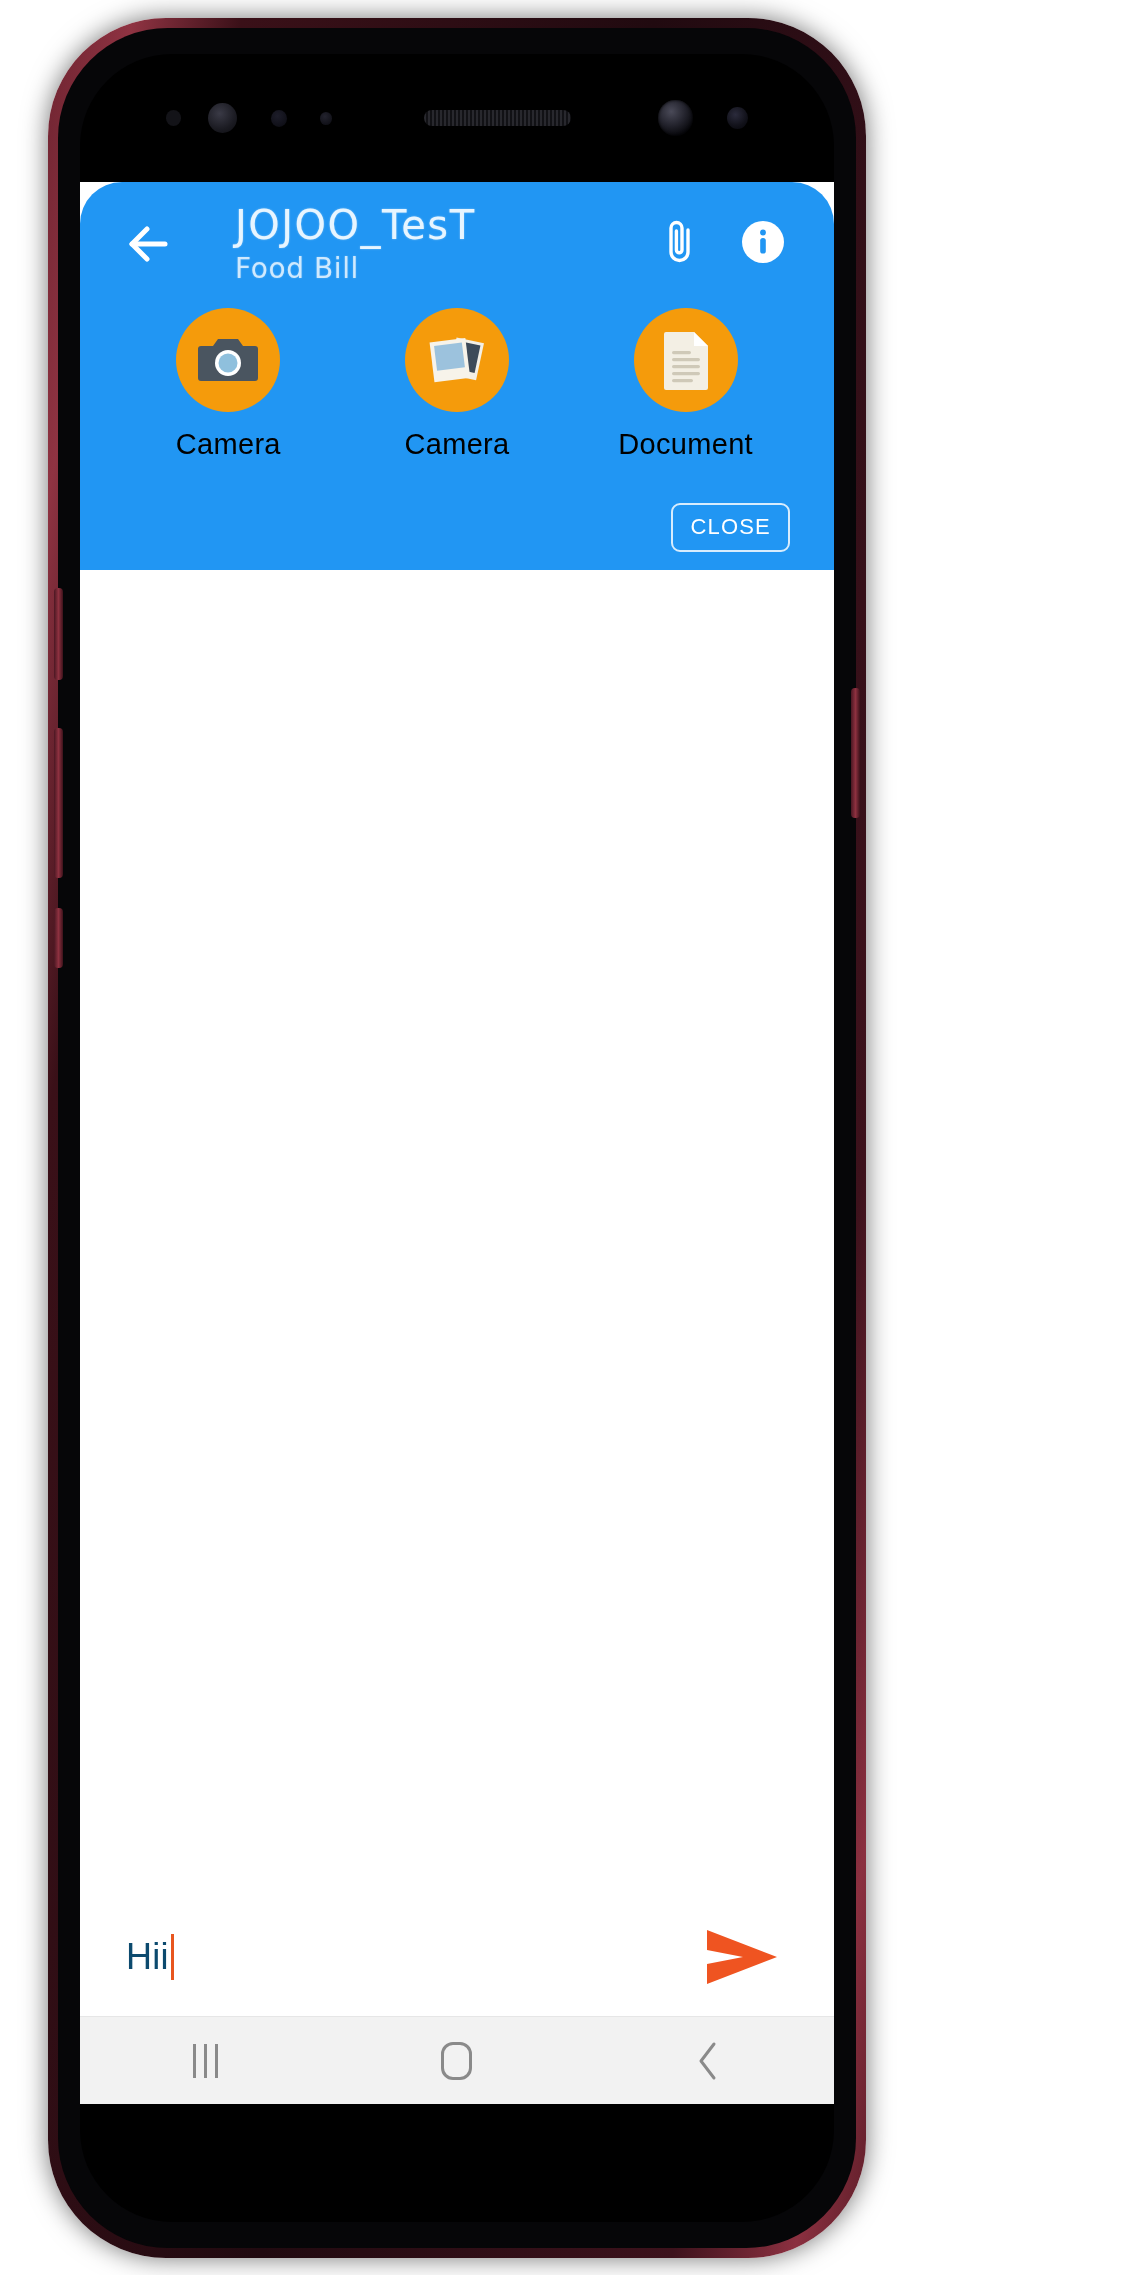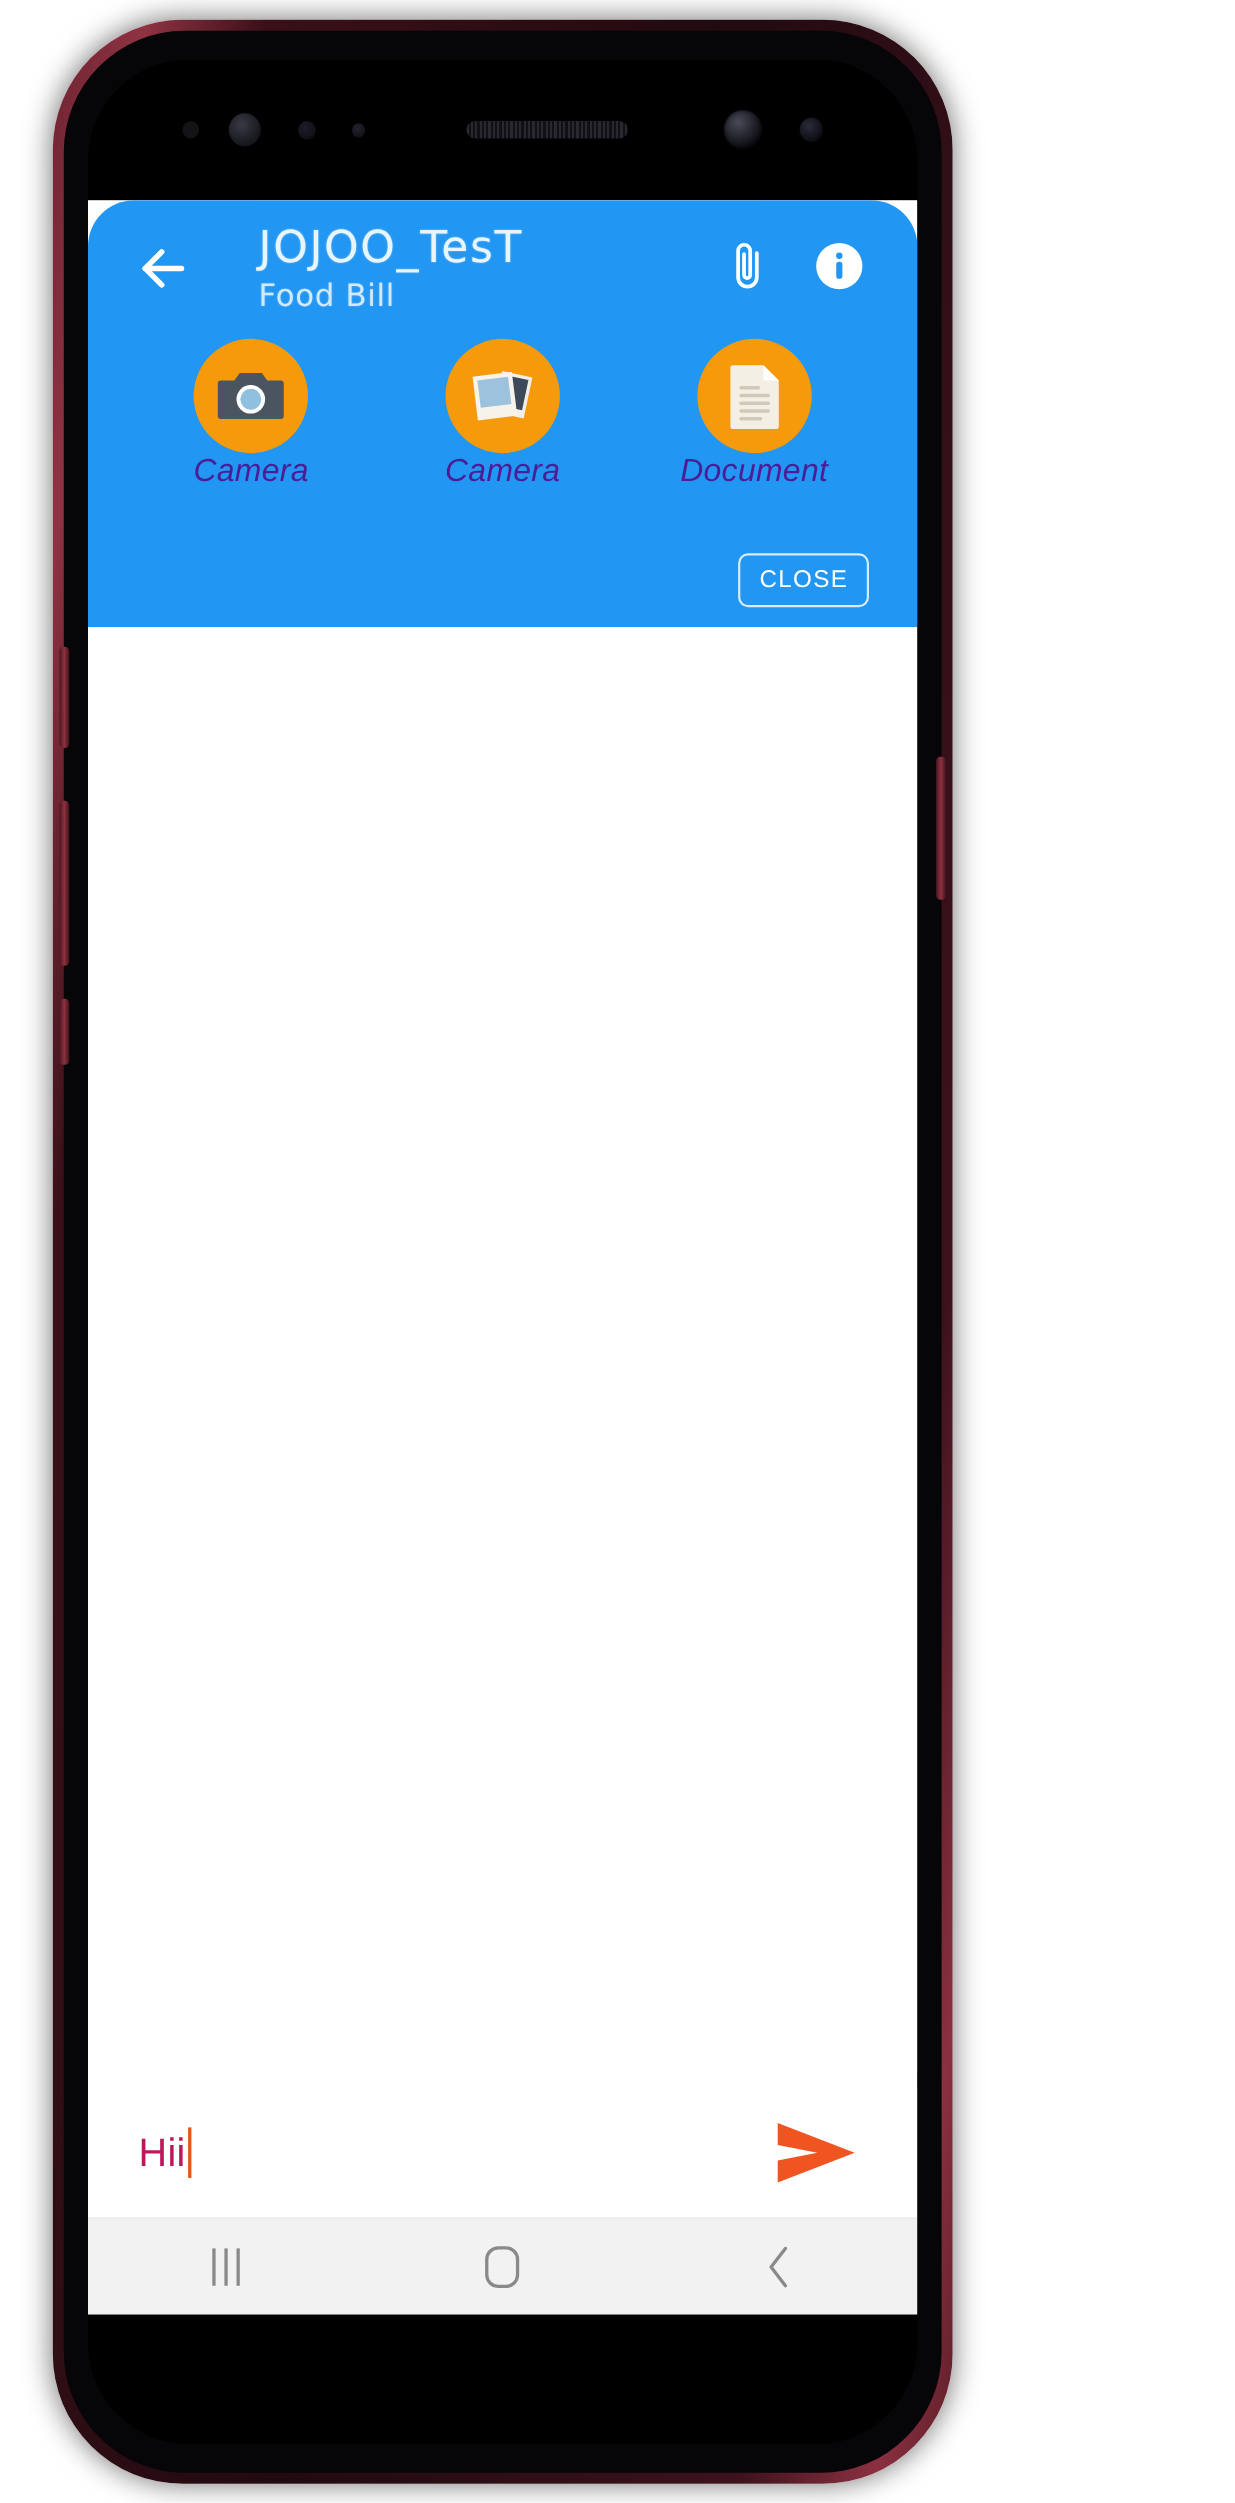--- a/index.html
+++ b/index.html
@@ -176,25 +176,25 @@
   }
   .tile-circle {
     width: 104px; height: 104px;
     border-radius: 50%;
     background: #f59b0b;
     display: flex;
     align-items: center;
     justify-content: center;
   }
   .tile-label {
+    margin-top: 16px;
     font-size: 29px;
-    color: #4c1d95;
+    color: #000000;
     font-family: "Liberation Sans", sans-serif;
     letter-spacing: .3px;
-    font-style: italic;
   }
 
   #close-row {
     position: absolute;
     right: 44px;
     bottom: 18px;
   }
   #close-button {
     border: 2px solid rgba(255,255,255,.82);
     border-radius: 9px;
@@ -225,21 +225,21 @@
     padding: 0 44px 0 46px;
   }
   #message-input-wrap {
     flex: 1;
     display: flex;
     align-items: center;
     height: 100%;
   }
   #message-input-text {
     font-size: 36px;
-    color: #be185d;
+    color: #0c4a6e;
     font-family: "Liberation Sans", sans-serif;
     letter-spacing: .2px;
   }
   #text-caret {
     width: 3px;
     height: 46px;
     background: #e8561f;
     margin-left: 2px;
   }
   #send-button {

